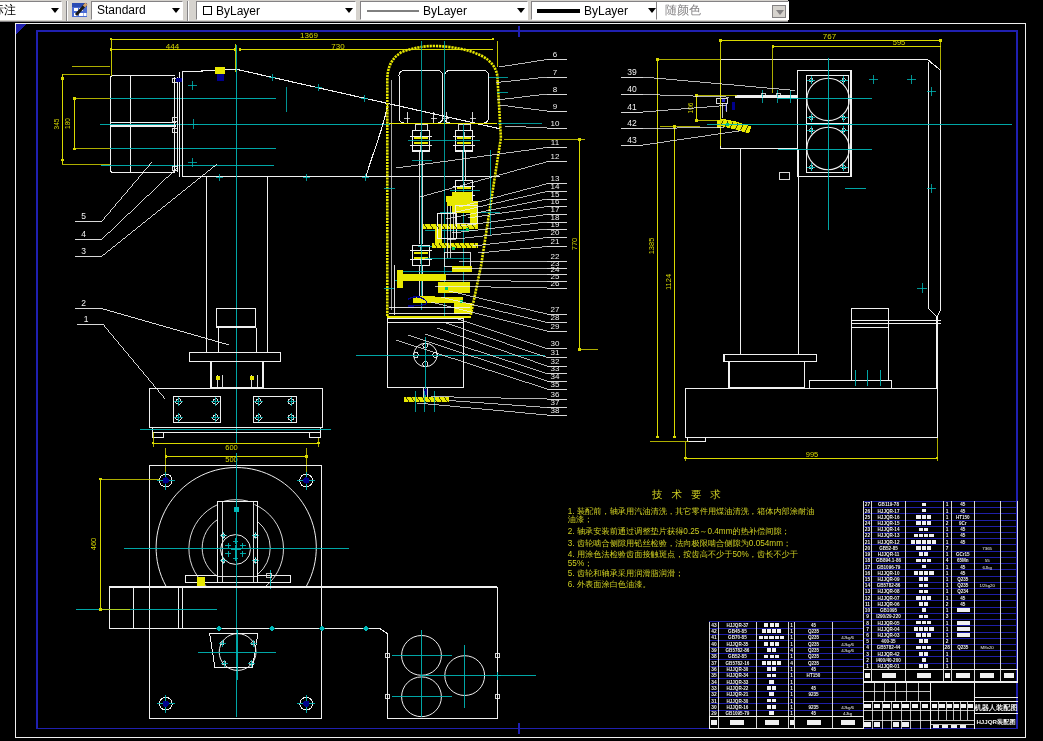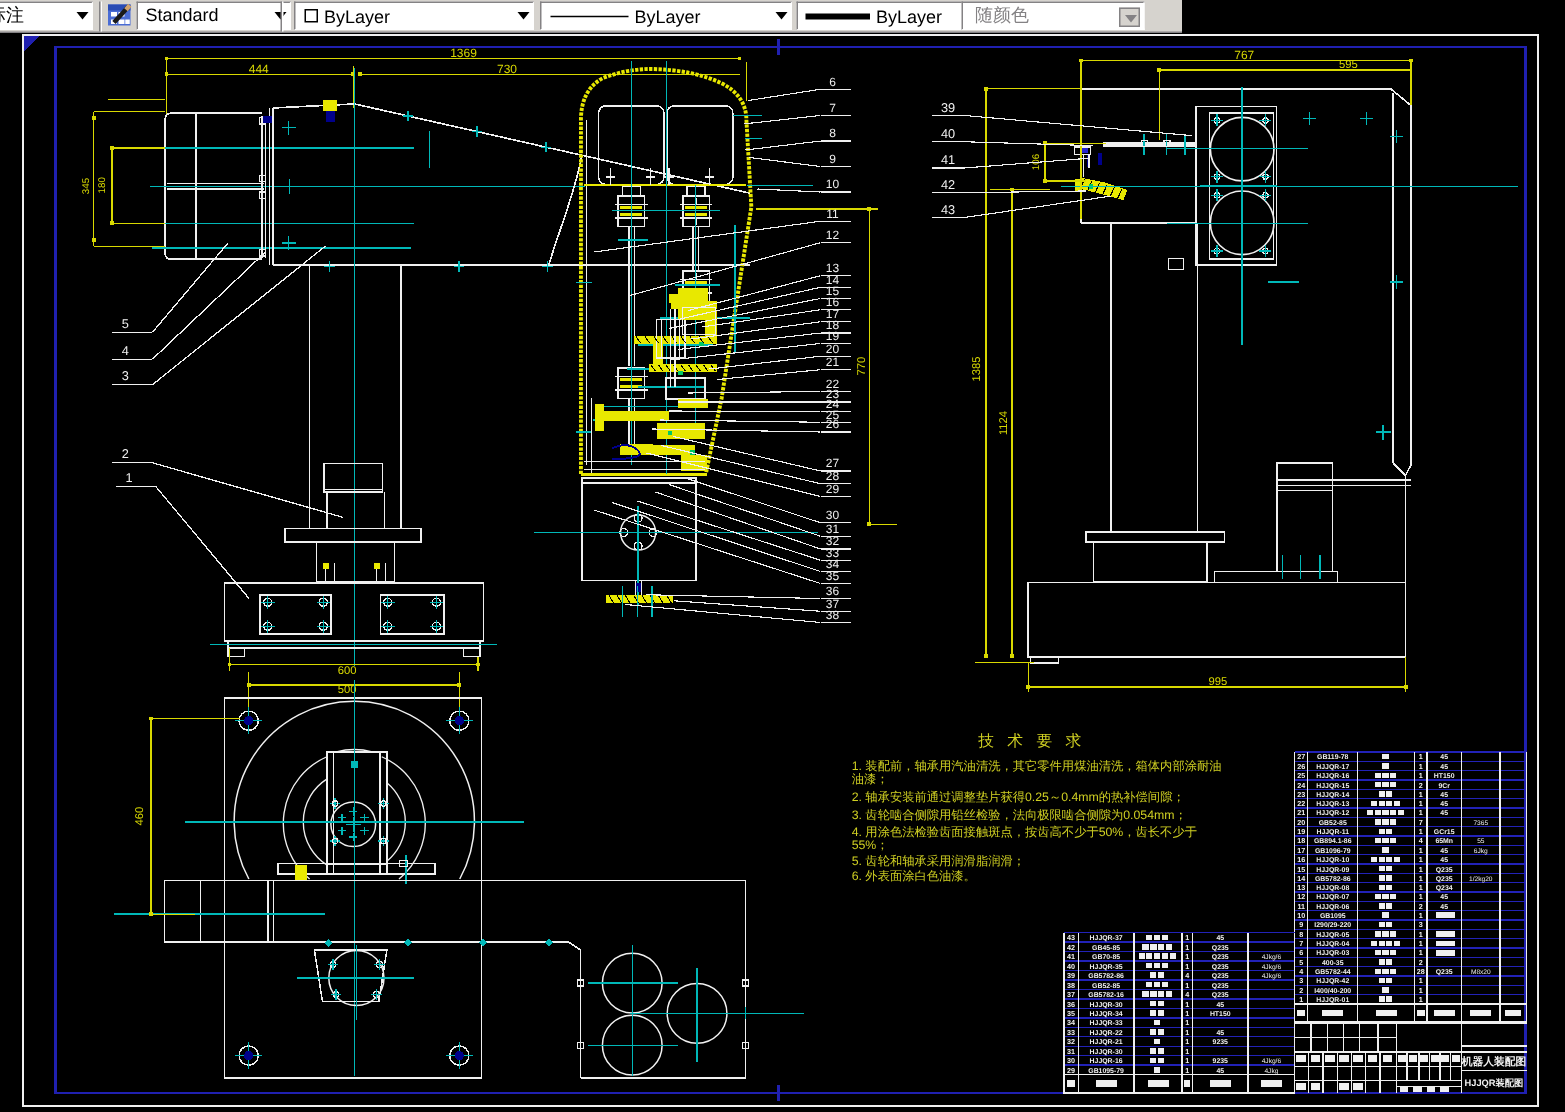--- a/index.html
+++ b/index.html
@@ -16,30 +16,30 @@
         <rect x="1" y="1" width="15" height="4" fill="#2a4cb4"></rect>
         <rect x="3" y="6" width="4" height="3" fill="#fff"></rect>
         <rect x="8" y="6" width="4" height="3" fill="#fff"></rect>
         <rect x="3" y="11" width="4" height="3" fill="#fff"></rect>
         <rect x="8" y="11" width="4" height="3" fill="#fff"></rect>
         <rect x="12.5" y="11" width="3" height="3" fill="#fff"></rect>
         <line x1="15" y1="2" x2="5" y2="13" stroke="#1a1a1a" stroke-width="3"></line>
         <line x1="15.5" y1="1.5" x2="13" y2="4.5" stroke="#d2a36c" stroke-width="3"></line>
       </svg>
  </div>
- <div class="combo" style="left:91px;width:103px"><span style="margin-left:5px">Standard</span><span class="arr"></span></div>
+ <div class="combo" style="left:91px;width:92px"><span style="margin-left:5px">Standard</span><span class="arr"></span></div>
  <div class="sep" style="left:187px"></div>
  <div class="combo" style="left:196px;width:160px"><span style="display:inline-block;width:9px;height:9px;border:1px solid #000;background:#fff;margin:4px 4px 0 6px"></span><span style="position:absolute;top:1px">ByLayer</span><span class="arr"></span></div>
  <div class="combo" style="left:360px;width:168px"><svg width="62" height="17" style="vertical-align:top">
         <line x1="6" y1="9" x2="58" y2="9" stroke="#000" stroke-width="1"></line>
       </svg><span style="position:absolute;top:1px">ByLayer</span><span class="arr"></span></div>
  <div class="combo" style="left:531px;width:128px"><svg width="52" height="17" style="vertical-align:top">
         <line x1="5" y1="9" x2="48" y2="9" stroke="#000" stroke-width="4"></line>
       </svg><span style="position:absolute;top:1px">ByLayer</span><span class="arr"></span></div>
- <div class="combo" style="left:641px;width:122px;color:#848284"><span style="margin-left:8px">随颜色</span><span style="position:absolute;right:2px;top:3px;width:14px;height:13px;background:#d6d3ce;border:1px solid #848284">
+ <div class="combo" style="left:656px;width:133px;color:#848284"><span style="margin-left:8px">随颜色</span><span style="position:absolute;right:2px;top:3px;width:14px;height:13px;background:#d6d3ce;border:1px solid #848284">
         <span style="position:absolute;left:3px;top:4px;width:0;height:0;border-left:4px solid transparent;border-right:4px solid transparent;border-top:5px solid #848284"></span>
       </span></div>
 </div>
 <svg width="1043" height="719" viewBox="0 22 1043 719" style="position:absolute;left:0;top:22px" shape-rendering="crispEdges">
 <rect x="0" y="22" width="1043" height="719" fill="#000"></rect>
 <rect x="15.5" y="23.5" width="1010.0" height="714.0" stroke="#f0f0f0" stroke-width="1.6" fill="none"></rect>
 <rect x="37.0" y="31.2" width="980.0" height="697.3" stroke="#2020b0" stroke-width="1.5" fill="none"></rect>
 <path d="M16.5,24.5 L25,24.5 L16.5,33 Z" stroke="#2020b0" stroke-width="1" fill="#2020b0"></path>
 <line x1="519.0" y1="26.0" x2="519.0" y2="36.5" stroke="#2020b0" stroke-width="1.6"></line>
 <line x1="519.0" y1="723.0" x2="519.0" y2="734.0" stroke="#2020b0" stroke-width="1.6"></line>

